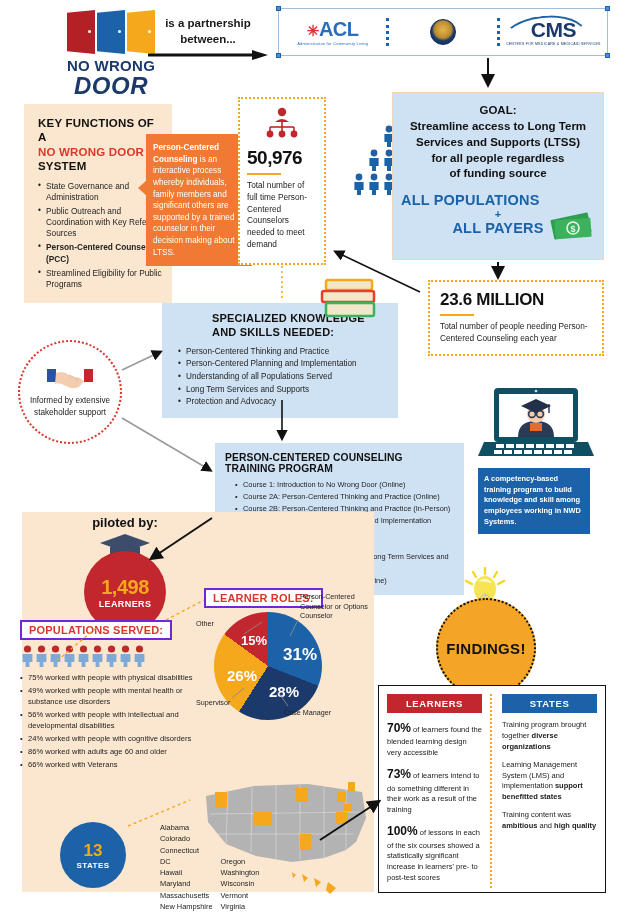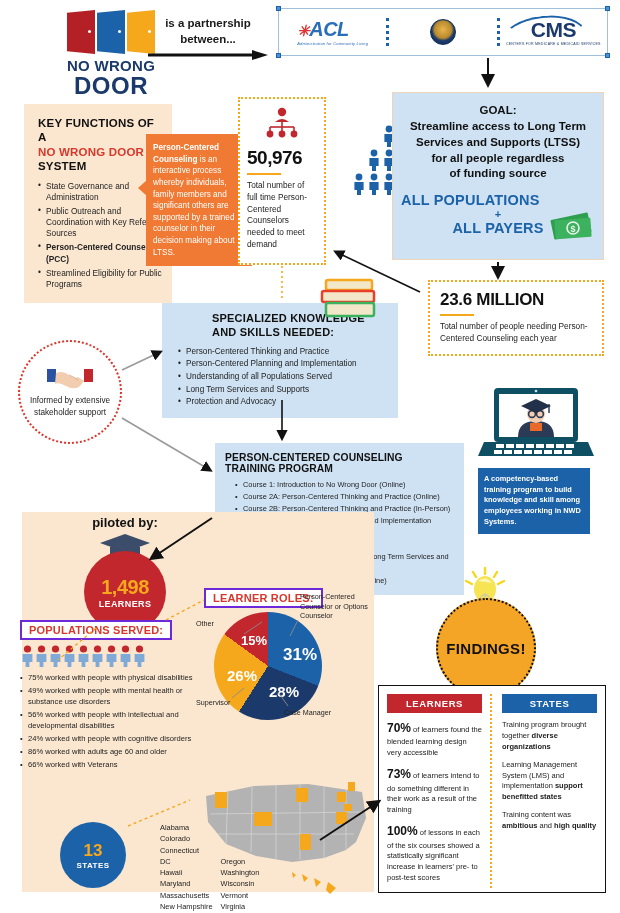--- a/index.html
+++ b/index.html
@@ -14,31 +14,31 @@
 
   
   .nwd-logo { left: 52px; top: 8px; width: 118px; }
   .doors { display:flex; justify-content:center; align-items:flex-end; height:46px; gap:2px; }
   .door { width: 28px; height: 44px; position: relative; }
   .door::after { content:""; position:absolute; right:4px; top:20px; width:3px; height:3px; background:#fff; border-radius:50%; }
   .door.red { background:#b32025; clip-path: polygon(0 6%, 100% 0, 100% 100%, 0 94%); }
   .door.blue { background:#1b62a8; clip-path: polygon(0 6%, 100% 0, 100% 100%, 0 94%); }
   .door.gold { background:#f5a81c; clip-path: polygon(0 6%, 100% 0, 100% 100%, 0 94%); }
   .logo-t1 { text-align:center; color:#1b3a6b; font-weight:bold; font-size:15px; letter-spacing:0.3px; margin-top:3px; }
-  .logo-t2 { text-align:center; color:#1b3a6b; font-weight:bold; font-size:24px; letter-spacing:0.5px; line-height:1; }
+  .logo-t2 { text-align:center; color:#1b3a6b; font-weight:bold; font-size:24px; letter-spacing:0.5px; line-height:1;font-style:italic; }
 
   
   .partner-text { left:148px; top:16px; width:120px; text-align:center; font-size:11.5px; font-weight:bold; color:#1a1a1a; line-height:1.35; }
   .arrow-right { left:148px; top:50px; width:120px; height:10px; }
 
   .partner-box { left:278px; top:8px; width:330px; height:48px; border:1px solid #9fc0dd; background:#fff; display:flex; align-items:center; }
   .phandle { position:absolute; width:5px; height:5px; background:#4a90d9; border:1px solid #1b62a8; }
   .pcell { flex:1; display:flex; align-items:center; justify-content:center; height:100%; }
   .pdivider { width:0; border-left:3px dotted #1b62a8; height:28px; }
-  .acl-wrap { text-align:left;font-style:italic; }
+  .acl-wrap { text-align:center; }
   .acl-main { font-size:20px; font-weight:bold; color:#2a6ebb; letter-spacing:-0.5px; }
   .acl-star { color:#d33; font-size:15px; }
   .acl-sub { font-size:4px; color:#2a6ebb; letter-spacing:0.2px; }
   .seal { width:26px; height:26px; border-radius:50%; background:radial-gradient(circle at 50% 40%, #e9b44c 0%, #b98b2e 45%, #1b3a6b 60%, #102a52 100%); border:1.5px solid #0f2a52; }
   .cms-wrap { text-align:center; position:relative; }
   .cms-swoosh { position:absolute; left:-4px; top:-2px; width:82px; height:20px; border:2px solid #1b62a8; border-color:#1b62a8 transparent transparent transparent; border-radius:50%/100% 100% 0 0; transform:rotate(-6deg); }
   .cms-main { font-size:21px; font-weight:bold; color:#1b3a6b; letter-spacing:-0.5px; }
   .cms-sub { font-size:3.6px; color:#1b3a6b; letter-spacing:0.2px; }
 
   

